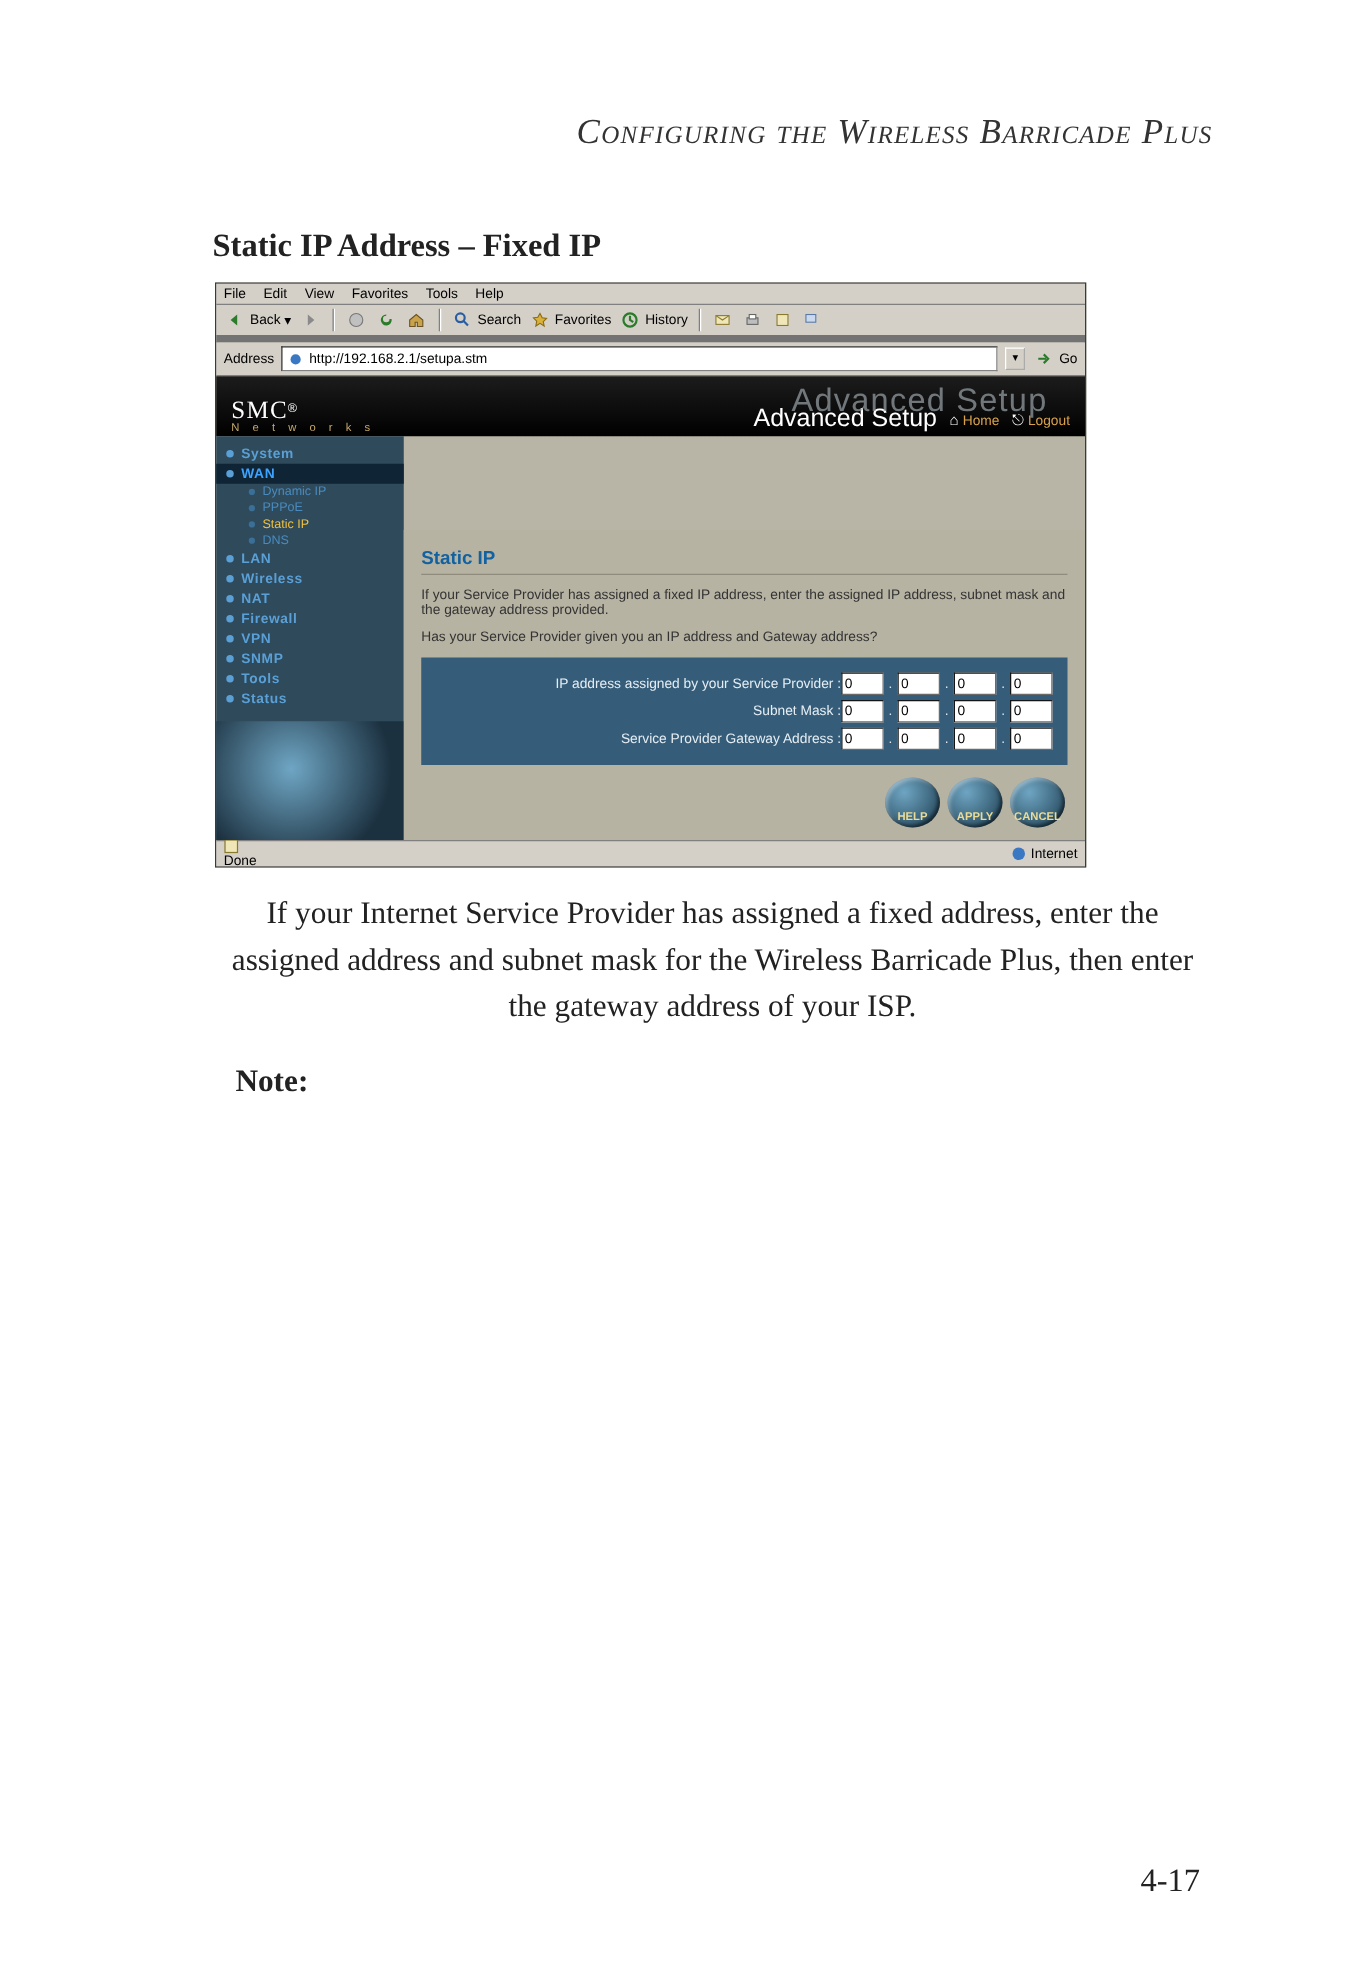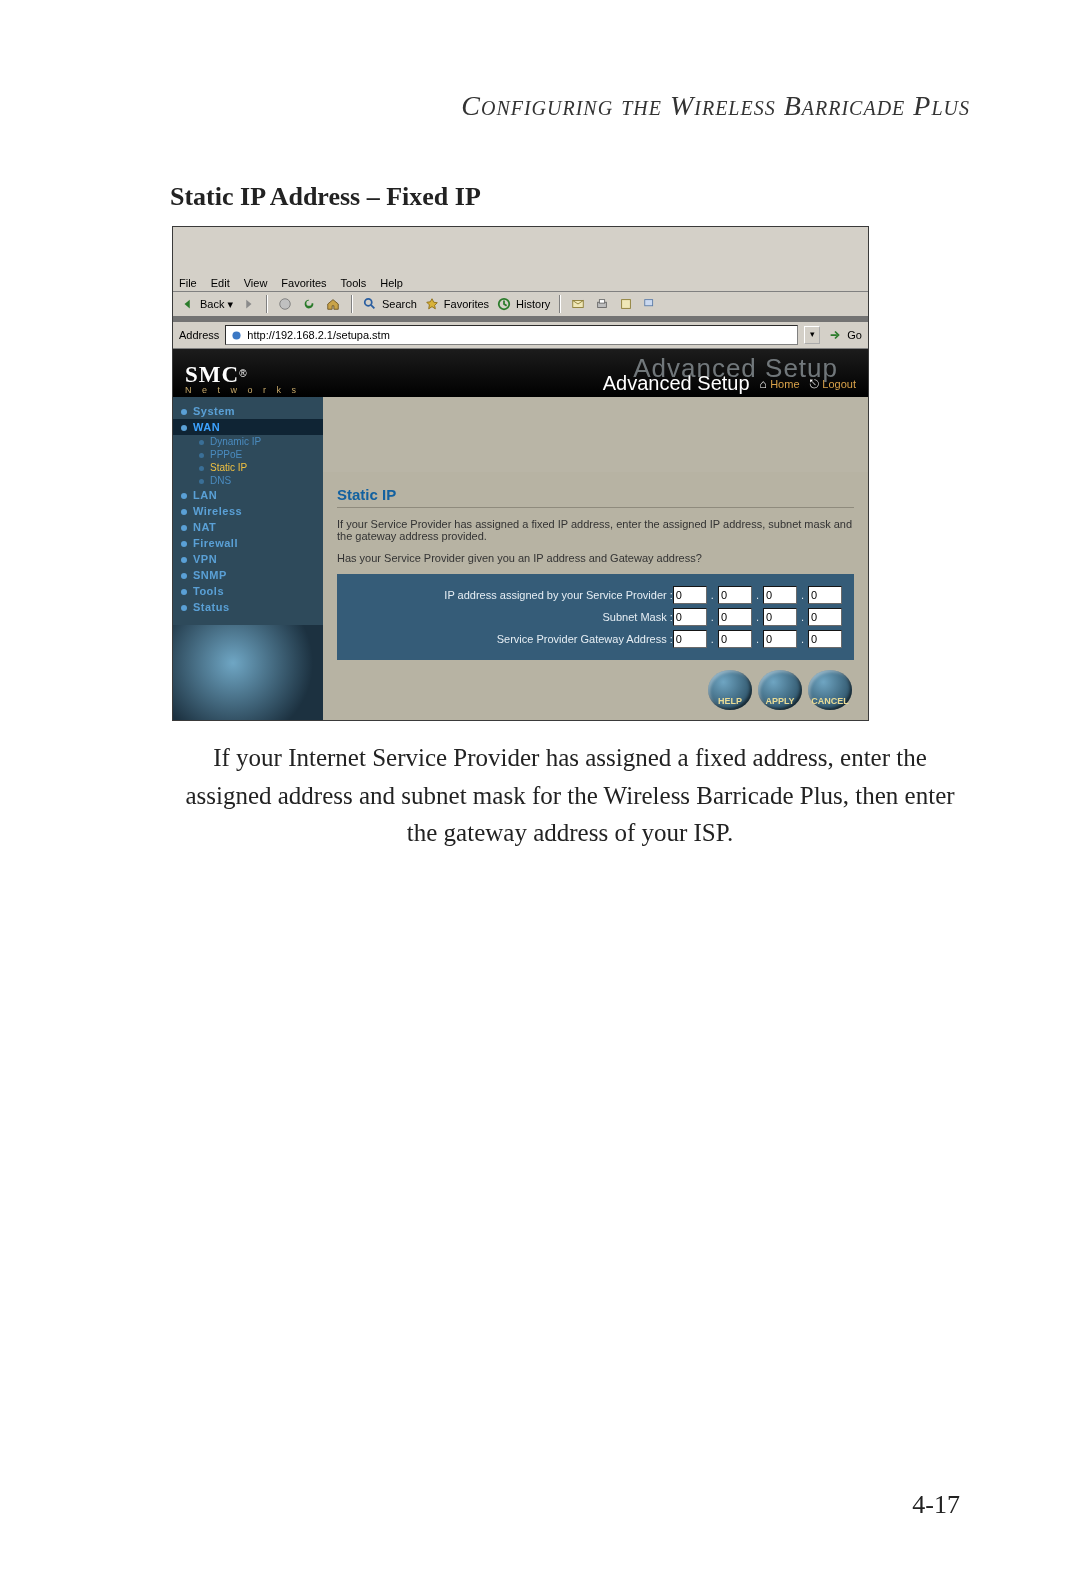--- a/index.html
+++ b/index.html
@@ -60,21 +60,21 @@
     text-align:center; color:#000;
   }
 
   .menubar {
     background: #d4d0c8;
     padding: 2px 6px;
     font-size: 11px;
     display:flex; gap:14px;
     border-bottom:1px solid #808080;
   }
-  .menubar span { cursor:default;margin-top:48px; }
+  .menubar span { cursor:default; }
 
   .toolbar {
     background:#d4d0c8;
     padding:3px 6px;
     display:flex; align-items:center; gap:6px;
     border-bottom:6px solid #737373;
     font-size:11px;
   }
   .tb-icon {
     width:18px; height:16px;
@@ -105,22 +105,22 @@
     background:#b9b5a6;
     position:relative;
   }
   .router-banner {
     height:46px;
     background: linear-gradient(#1c1c1c,#000);
     display:flex; align-items:flex-end; justify-content:space-between;
     padding:0 12px 2px 12px;
     color:#fff;
   }
-  .smc-logo { font-family: "Times New Roman", serif; font-weight:bold;
-              font-size:23px; letter-spacing:1px; }
+  .smc-logo { font-family: "Times New Roman", serif; font-weight:normal;
+              font-size:20px; letter-spacing:1px; }
   .smc-net  { font-size:9px; letter-spacing:4px; color:#c7a96a; display:block;
               margin-top:-3px; }
   .adv-setup-big {
     color:#9aa3a8; font-size:26px; letter-spacing:1px;
     position:absolute; right:30px; top:4px; opacity:.7;
   }
   .banner-r { font-size:12px; display:flex; align-items:center; gap:10px; }
   .banner-r .adv { color:#fff; font-size:20px; font-weight:500; }
   .banner-r .home, .banner-r .logout { color:#d9a24a; font-size:11px; }
 
@@ -416,21 +416,40 @@
 
           <div class="btnrow">
             <span class="rbtn">HELP</span>
             <span class="rbtn">APPLY</span>
             <span class="rbtn">CANCEL</span>
           </div>
         </div>
       </div>
     </div>
 
+    <div class="statusbar">
+      <span>
+        <span class="ie-globe">
+          <svg viewBox="0 0 12 12" width="12" height="12">
+            <rect x="1" y="1" width="10" height="10" fill="#efe7b7" stroke="#8a7a30"></rect>
+            </svg>
+        </span>
+        <span>Done</span>
+      </span>
+      <span class="zone">
+        <span class="ie-globe">
+          <svg viewBox="0 0 12 12" width="12" height="12">
+            <circle cx="6" cy="6" r="5" fill="#3b78c4"></circle>
+            </svg>
+        </span>
+        <span>Internet</span>
+      </span>
+    </div>
   </div>
 
   <div class="copy">If your Internet Service Provider has assigned a fixed address, enter the assigned address and subnet mask for the Wireless Barricade Plus, then enter the gateway address of your ISP.</div>
 
   <div class="copy note-row">
+    <div class="note-label">Note:</div>
   </div>
 
   <div class="pagenum">4-17</div>
 </div>
 
 </body></html>

